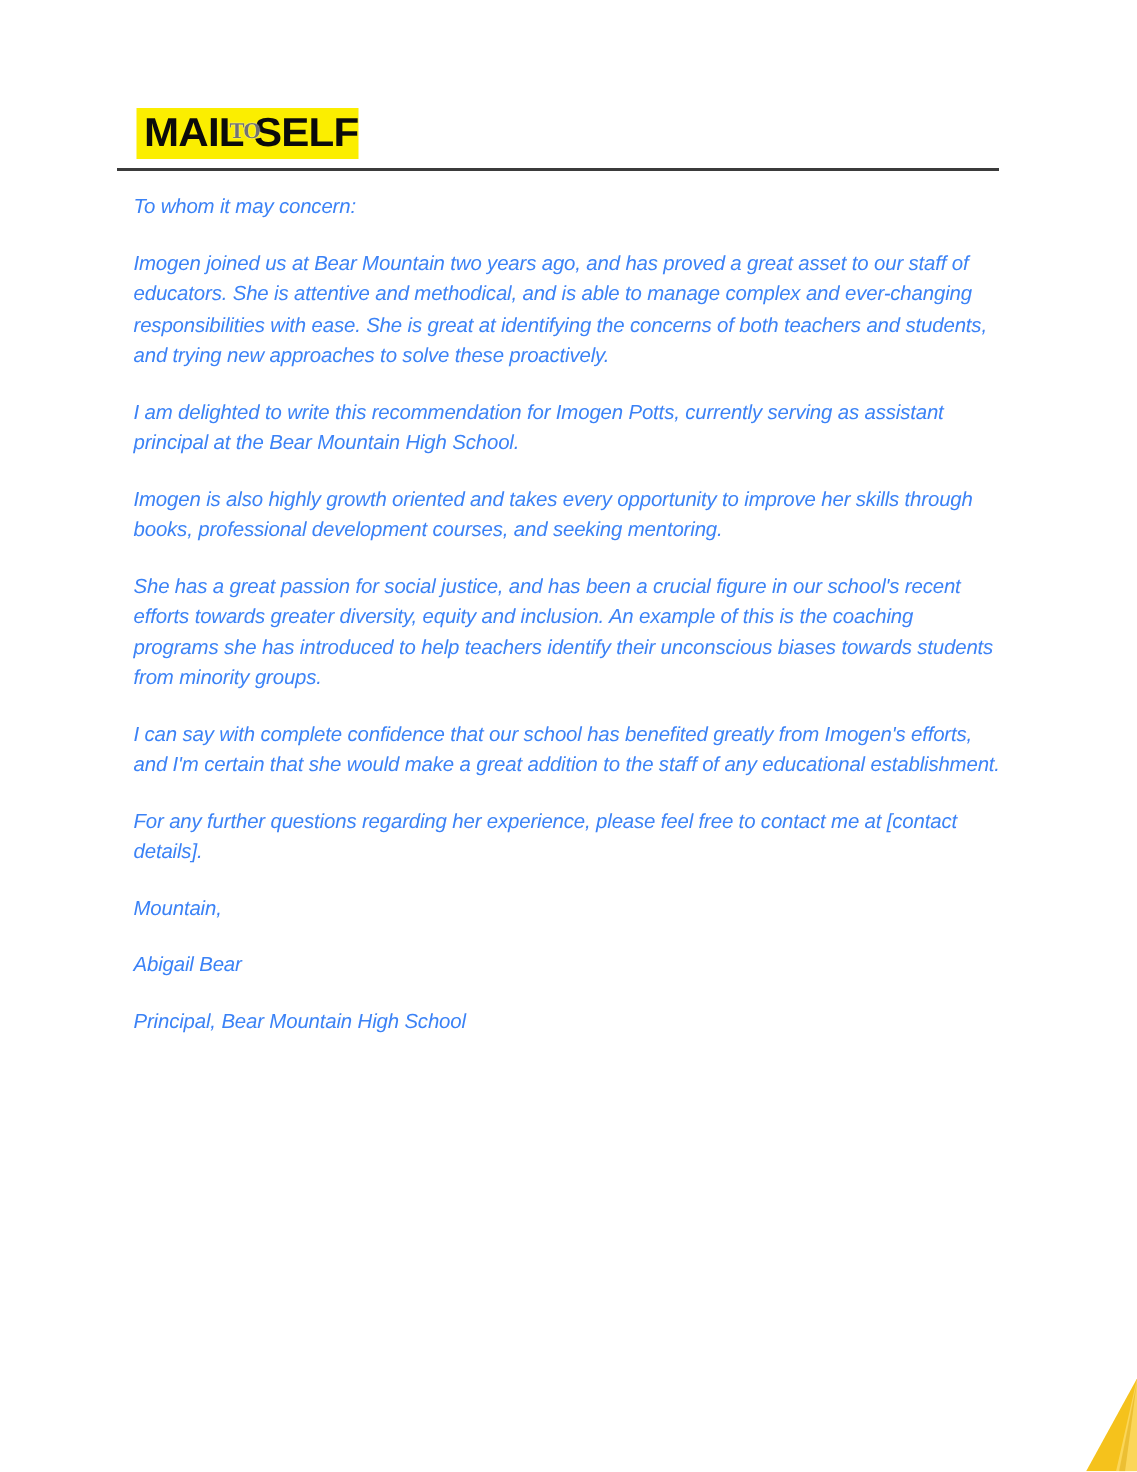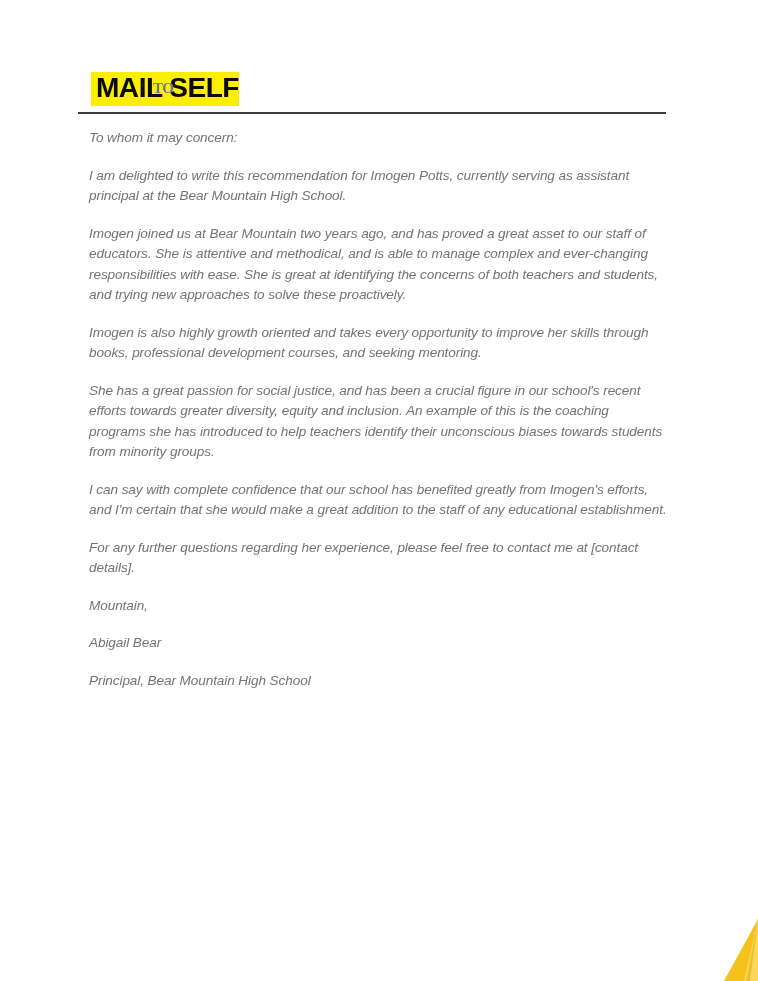--- a/index.html
+++ b/index.html
@@ -77,21 +77,21 @@
   .letter {
     position: absolute;
     left: 89px;
     top: 128px;
     width: 580px;
   }
   .para {
     font-style: italic;
     font-size: 13.6px;
     line-height: 20.5px;
-    color: #737373;
+    color: #3b82f6;
     margin: 0 0 17px 0;
     letter-spacing: -0.1px;
     text-align: left;
   }
   .para:last-child {
     margin-bottom: 0;
   }
 
   
   .corner-wedge {
@@ -118,23 +118,23 @@
       <span class="logo-mid">TO</span>
     </div>
   </div>
 
   <div class="divider"></div>
 
   <div class="letter">
 
     <p class="para">To whom it may concern:</p>
 
+    <p class="para">Imogen joined us at Bear Mountain two years ago, and has proved a great asset to our staff of educators. She is attentive and methodical, and is able to manage complex and ever-changing responsibilities with ease. She is great at identifying the concerns of both teachers and students, and trying new approaches to solve these proactively.</p>
+
     <p class="para">I am delighted to write this recommendation for Imogen Potts, currently serving as assistant principal at the Bear Mountain High School.</p>
-
-    <p class="para">Imogen joined us at Bear Mountain two years ago, and has proved a great asset to our staff of educators. She is attentive and methodical, and is able to manage complex and ever-changing responsibilities with ease. She is great at identifying the concerns of both teachers and students, and trying new approaches to solve these proactively.</p>
 
     <p class="para">Imogen is also highly growth oriented and takes every opportunity to improve her skills through books, professional development courses, and seeking mentoring.</p>
 
 
     <p class="para">She has a great passion for social justice, and has been a crucial figure in our school's recent efforts towards greater diversity, equity and inclusion. An example of this is the coaching programs she has introduced to help teachers identify their unconscious biases towards students from minority groups.</p>
 
     <p class="para">I can say with complete confidence that our school has benefited greatly from Imogen's efforts, and I'm certain that she would make a great addition to the staff of any educational establishment.</p>
 
     <p class="para">For any further questions regarding her experience, please feel free to contact me at [contact details].</p>
 

